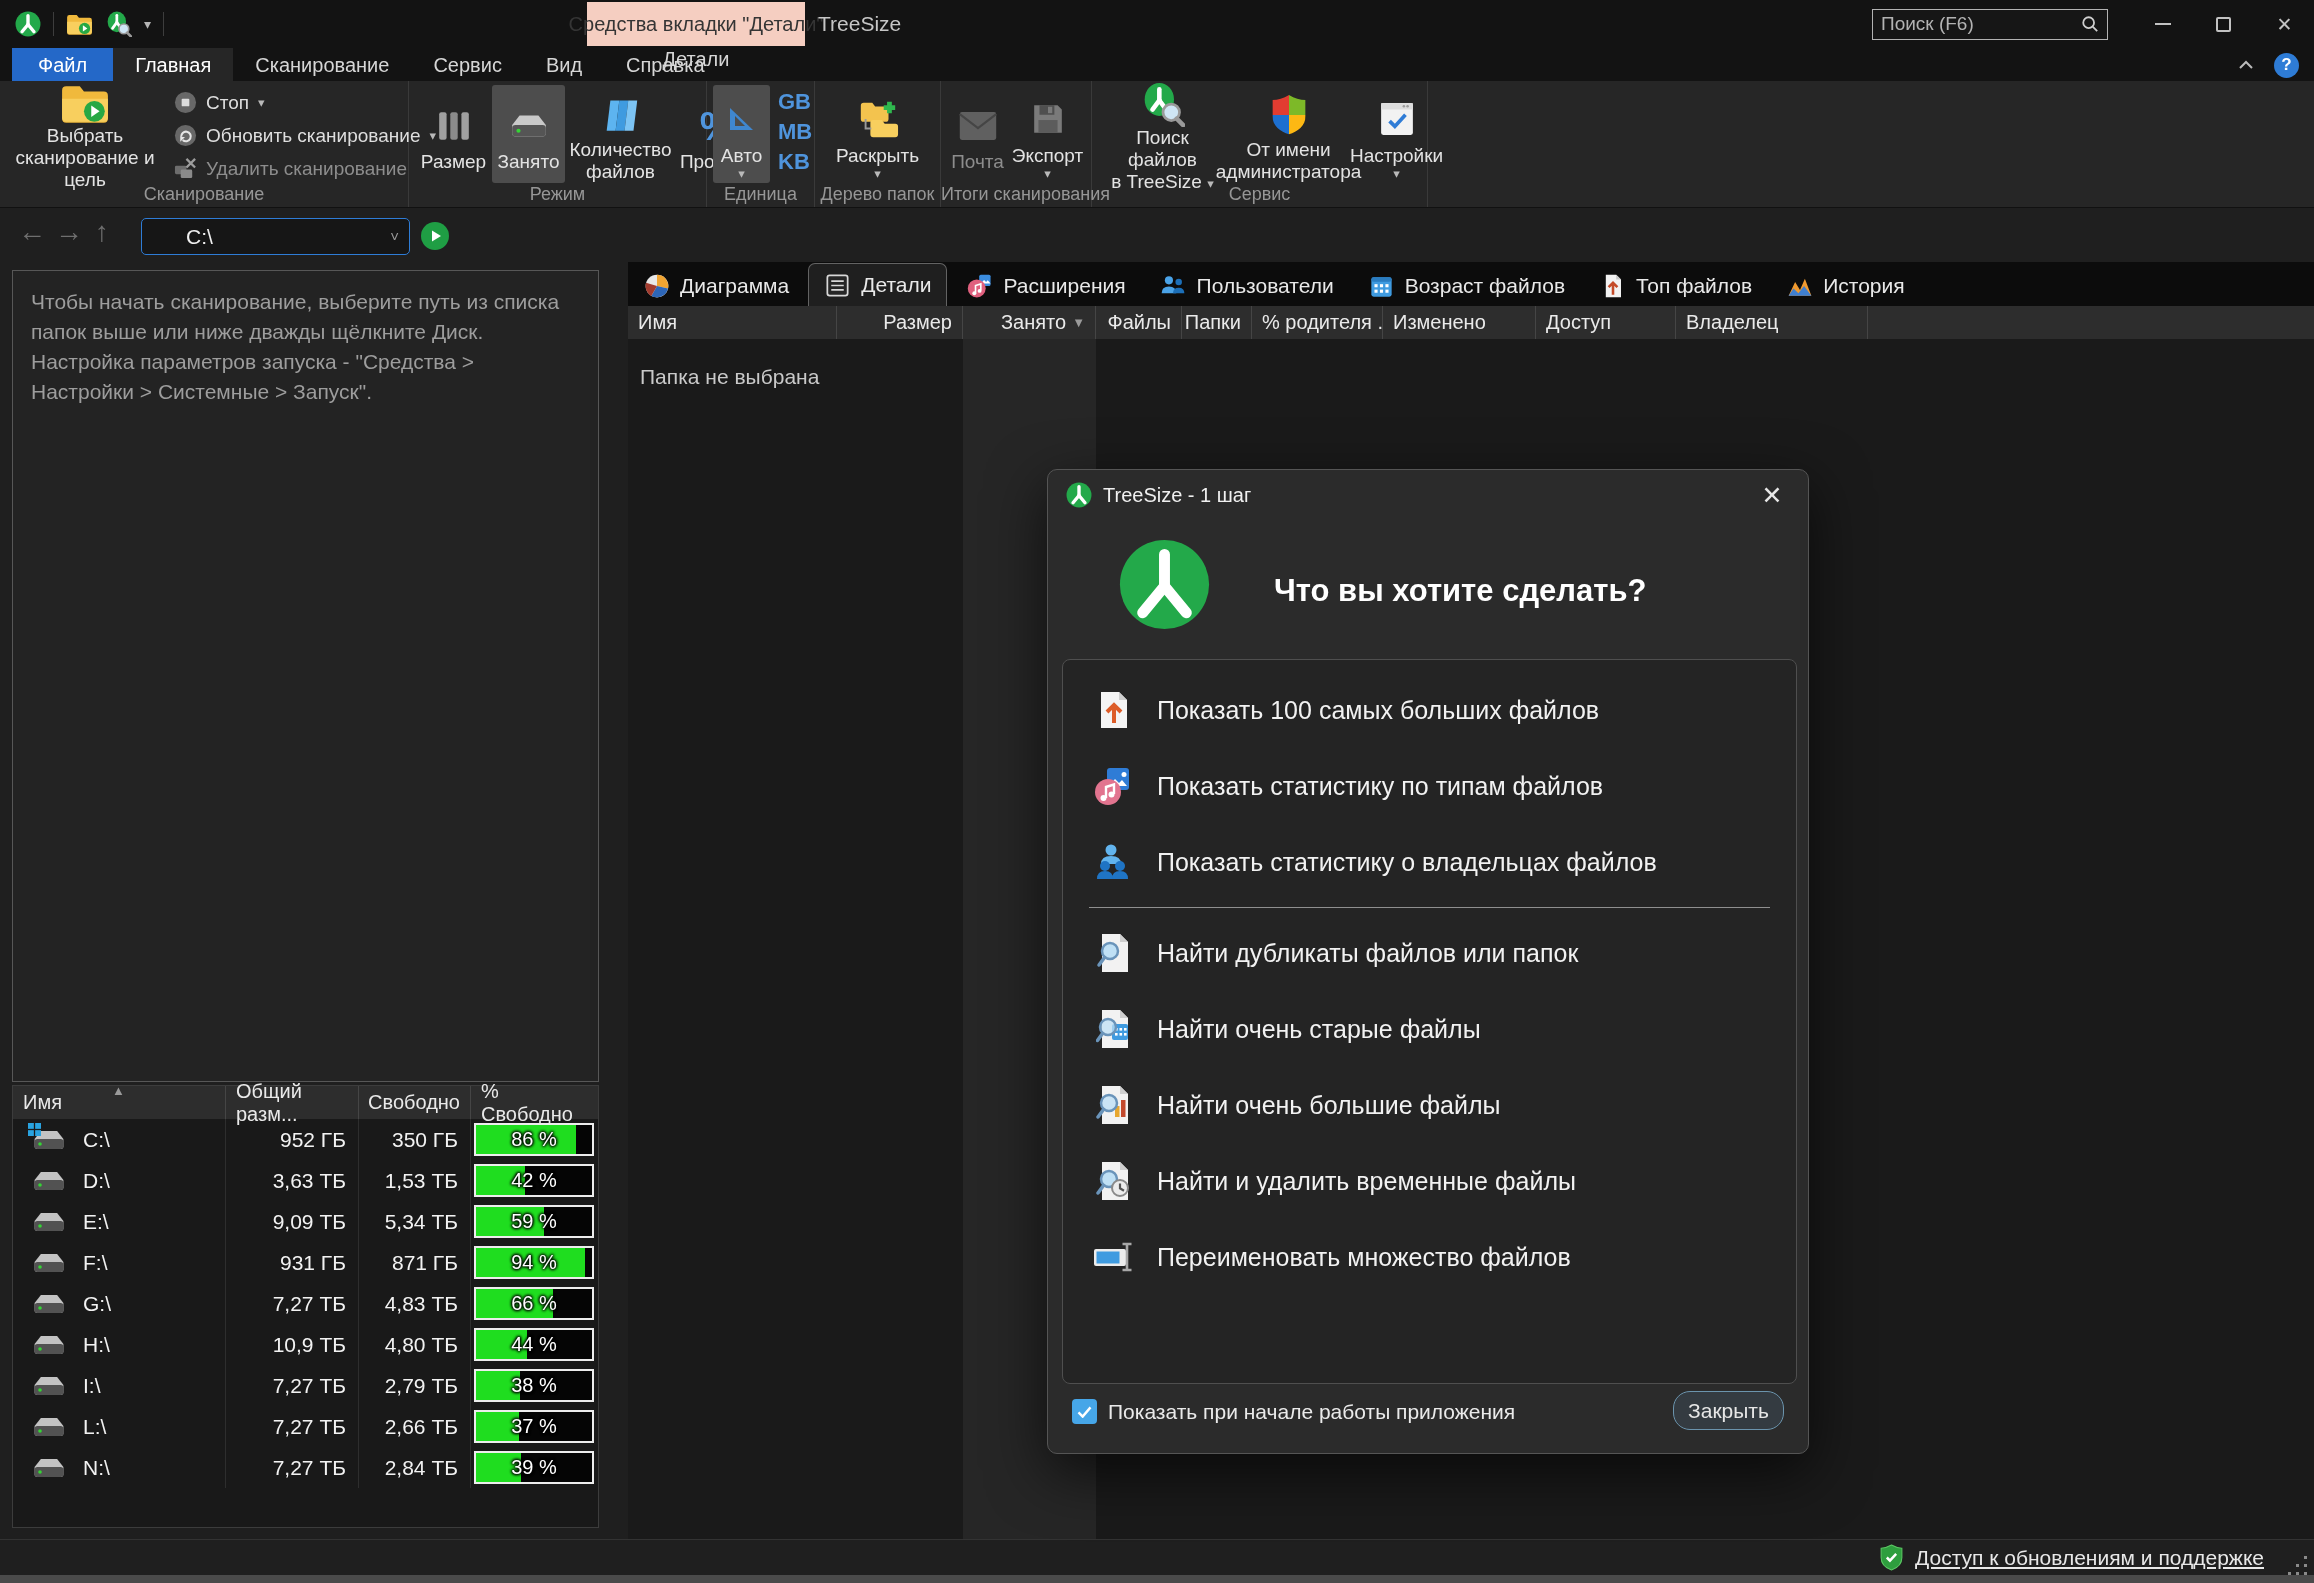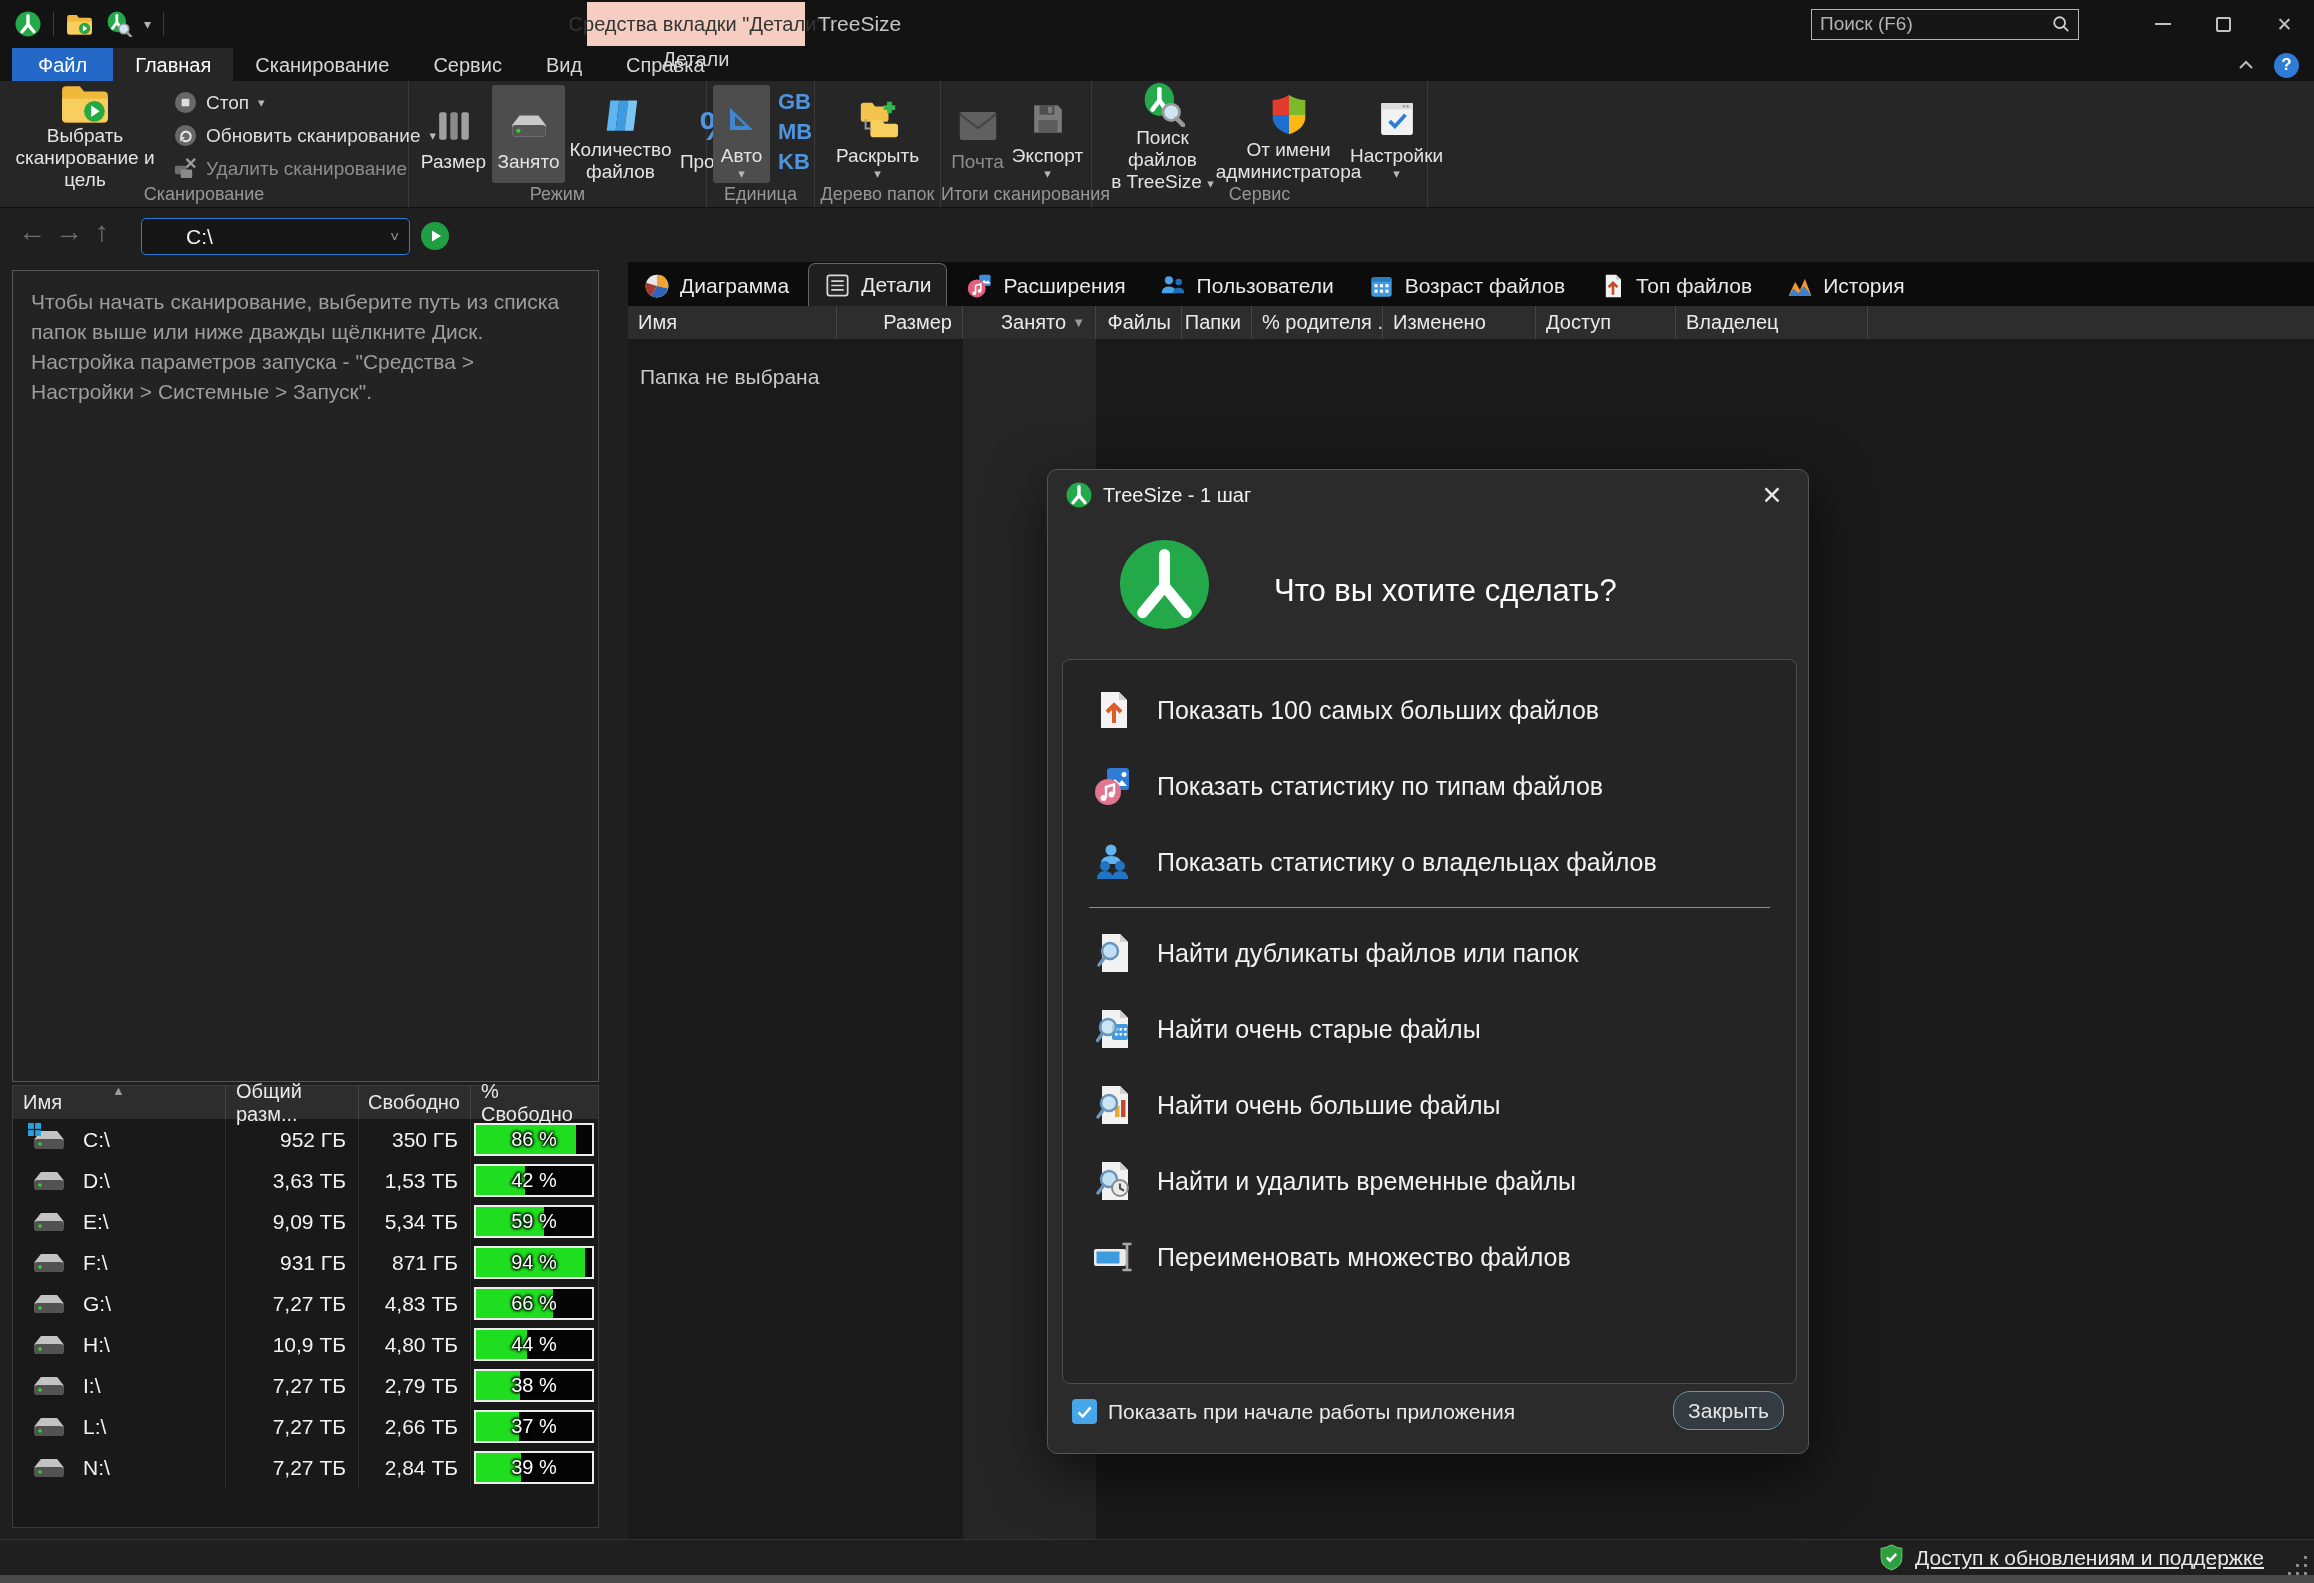--- a/index.html
+++ b/index.html
@@ -11,21 +11,21 @@
 
 .titlebar{position:absolute;left:0;top:0;width:100%;height:48px;background:#131313;display:flex;align-items:center}
 .qat{display:flex;align-items:center;gap:12px;padding-left:14px}
 .vsep{width:1px;height:24px;background:#3d3d3d}
 .qat-ico{width:27px;height:27px;display:flex;align-items:center;justify-content:center}
 .qat-caret{color:#b5b5b5;font-size:14px;line-height:1}
 .ctx-header{position:absolute;left:587px;top:2px;width:218px;height:44px;background:#f5cec1;color:#353535;
             font-size:20px;display:flex;align-items:center;justify-content:center;white-space:nowrap}
 .win-title{position:absolute;left:818px;top:0;height:48px;display:flex;align-items:center;color:#c6c6c6;font-size:21px}
 .tb-right{position:absolute;right:0;top:0;height:48px;display:flex;align-items:center}
-.searchbox{width:268px;height:31px;border:1px solid #b3b3b3;display:flex;align-items:center;margin-right:53px;background:#161616}
+.searchbox{width:236px;height:31px;border:1px solid #b3b3b3;display:flex;align-items:center;margin-right:24px;background:#161616}
 .searchbox input{flex:1;min-width:0;background:transparent;border:none;outline:none;color:#dcdcdc;font-size:19px;
                  padding:0 8px;font-family:"Liberation Sans",sans-serif}
 .searchbox input::placeholder{color:#b3b3b3}
 .sb-mag{margin-right:8px}
 .winbtn{width:61px;height:48px;display:flex;align-items:center;justify-content:center;color:#c2c2c2;font-size:19px}
 .maxsq{width:15px;height:15px;border:2px solid #c2c2c2;border-radius:2px}
 .minln{width:16px;height:2px;background:#c2c2c2}
 
 
 .tabrow{position:absolute;left:0;top:48px;width:100%;height:34px;background:#131313;display:flex;align-items:stretch}
@@ -107,21 +107,21 @@
       box-shadow:-8px 0 #8a8a8a,-16px 0 #8a8a8a,0 -8px #8a8a8a,-8px -8px #8a8a8a,0 -16px #8a8a8a}
 .taskbar{position:absolute;left:0;top:1575px;width:100%;height:8px;background:#4a4a4a}
 
 
 .dialog{position:absolute;left:1047px;top:469px;width:762px;height:985px;background:#2b2b2b;border:1px solid #555;
         border-radius:10px;box-shadow:0 18px 59px rgba(0,0,0,.65)}
 .dlg-titlerow{height:50px;display:flex;align-items:center;gap:11px;padding:0 18px}
 .dlg-title{font-size:20px;color:#f0f0f0}
 .dlg-close{margin-left:auto;color:#e8e8e8;font-size:25px;width:36px;height:36px;display:flex;align-items:center;justify-content:center}
 .dlg-logo{position:absolute;left:71px;top:69px;width:91px;height:91px}
-.dlg-heading{position:absolute;left:226px;top:103px;font-size:31px;font-weight:normal;color:#fff}
+.dlg-heading{position:absolute;left:226px;top:103px;font-size:31px;font-weight:bold;color:#fff}
 .dlg-box{position:absolute;left:14px;top:189px;width:735px;height:725px;background:#242424;border:1px solid #4f4f4f;
          border-radius:8px;padding:12px 0;display:flex;flex-direction:column}
 .ditem{height:76px;display:flex;align-items:center;gap:20px;padding-left:28px;color:#f2f2f2;font-size:25px;flex:none;cursor:pointer}
 .ditem .dico{width:46px;display:flex;justify-content:center;flex:none}
 .dsep{height:1px;background:#8f8f8f;margin:7px 26px;flex:none}
 .dlg-checkrow{position:absolute;left:24px;top:929px;display:flex;align-items:center;gap:11px;font-size:21px;color:#eaeaea}
 .checkbox{width:25px;height:25px;background:#46a6e8;border-radius:4px;display:flex;align-items:center;justify-content:center;flex:none}
 .dlg-closebtn{position:absolute;right:24px;top:921px;width:111px;height:39px;background:#343b41;border:1px solid #6b94ad;
               border-radius:17px;color:#e6e6e6;font-size:21px;display:flex;align-items:center;justify-content:center;cursor:pointer}
 </style>

